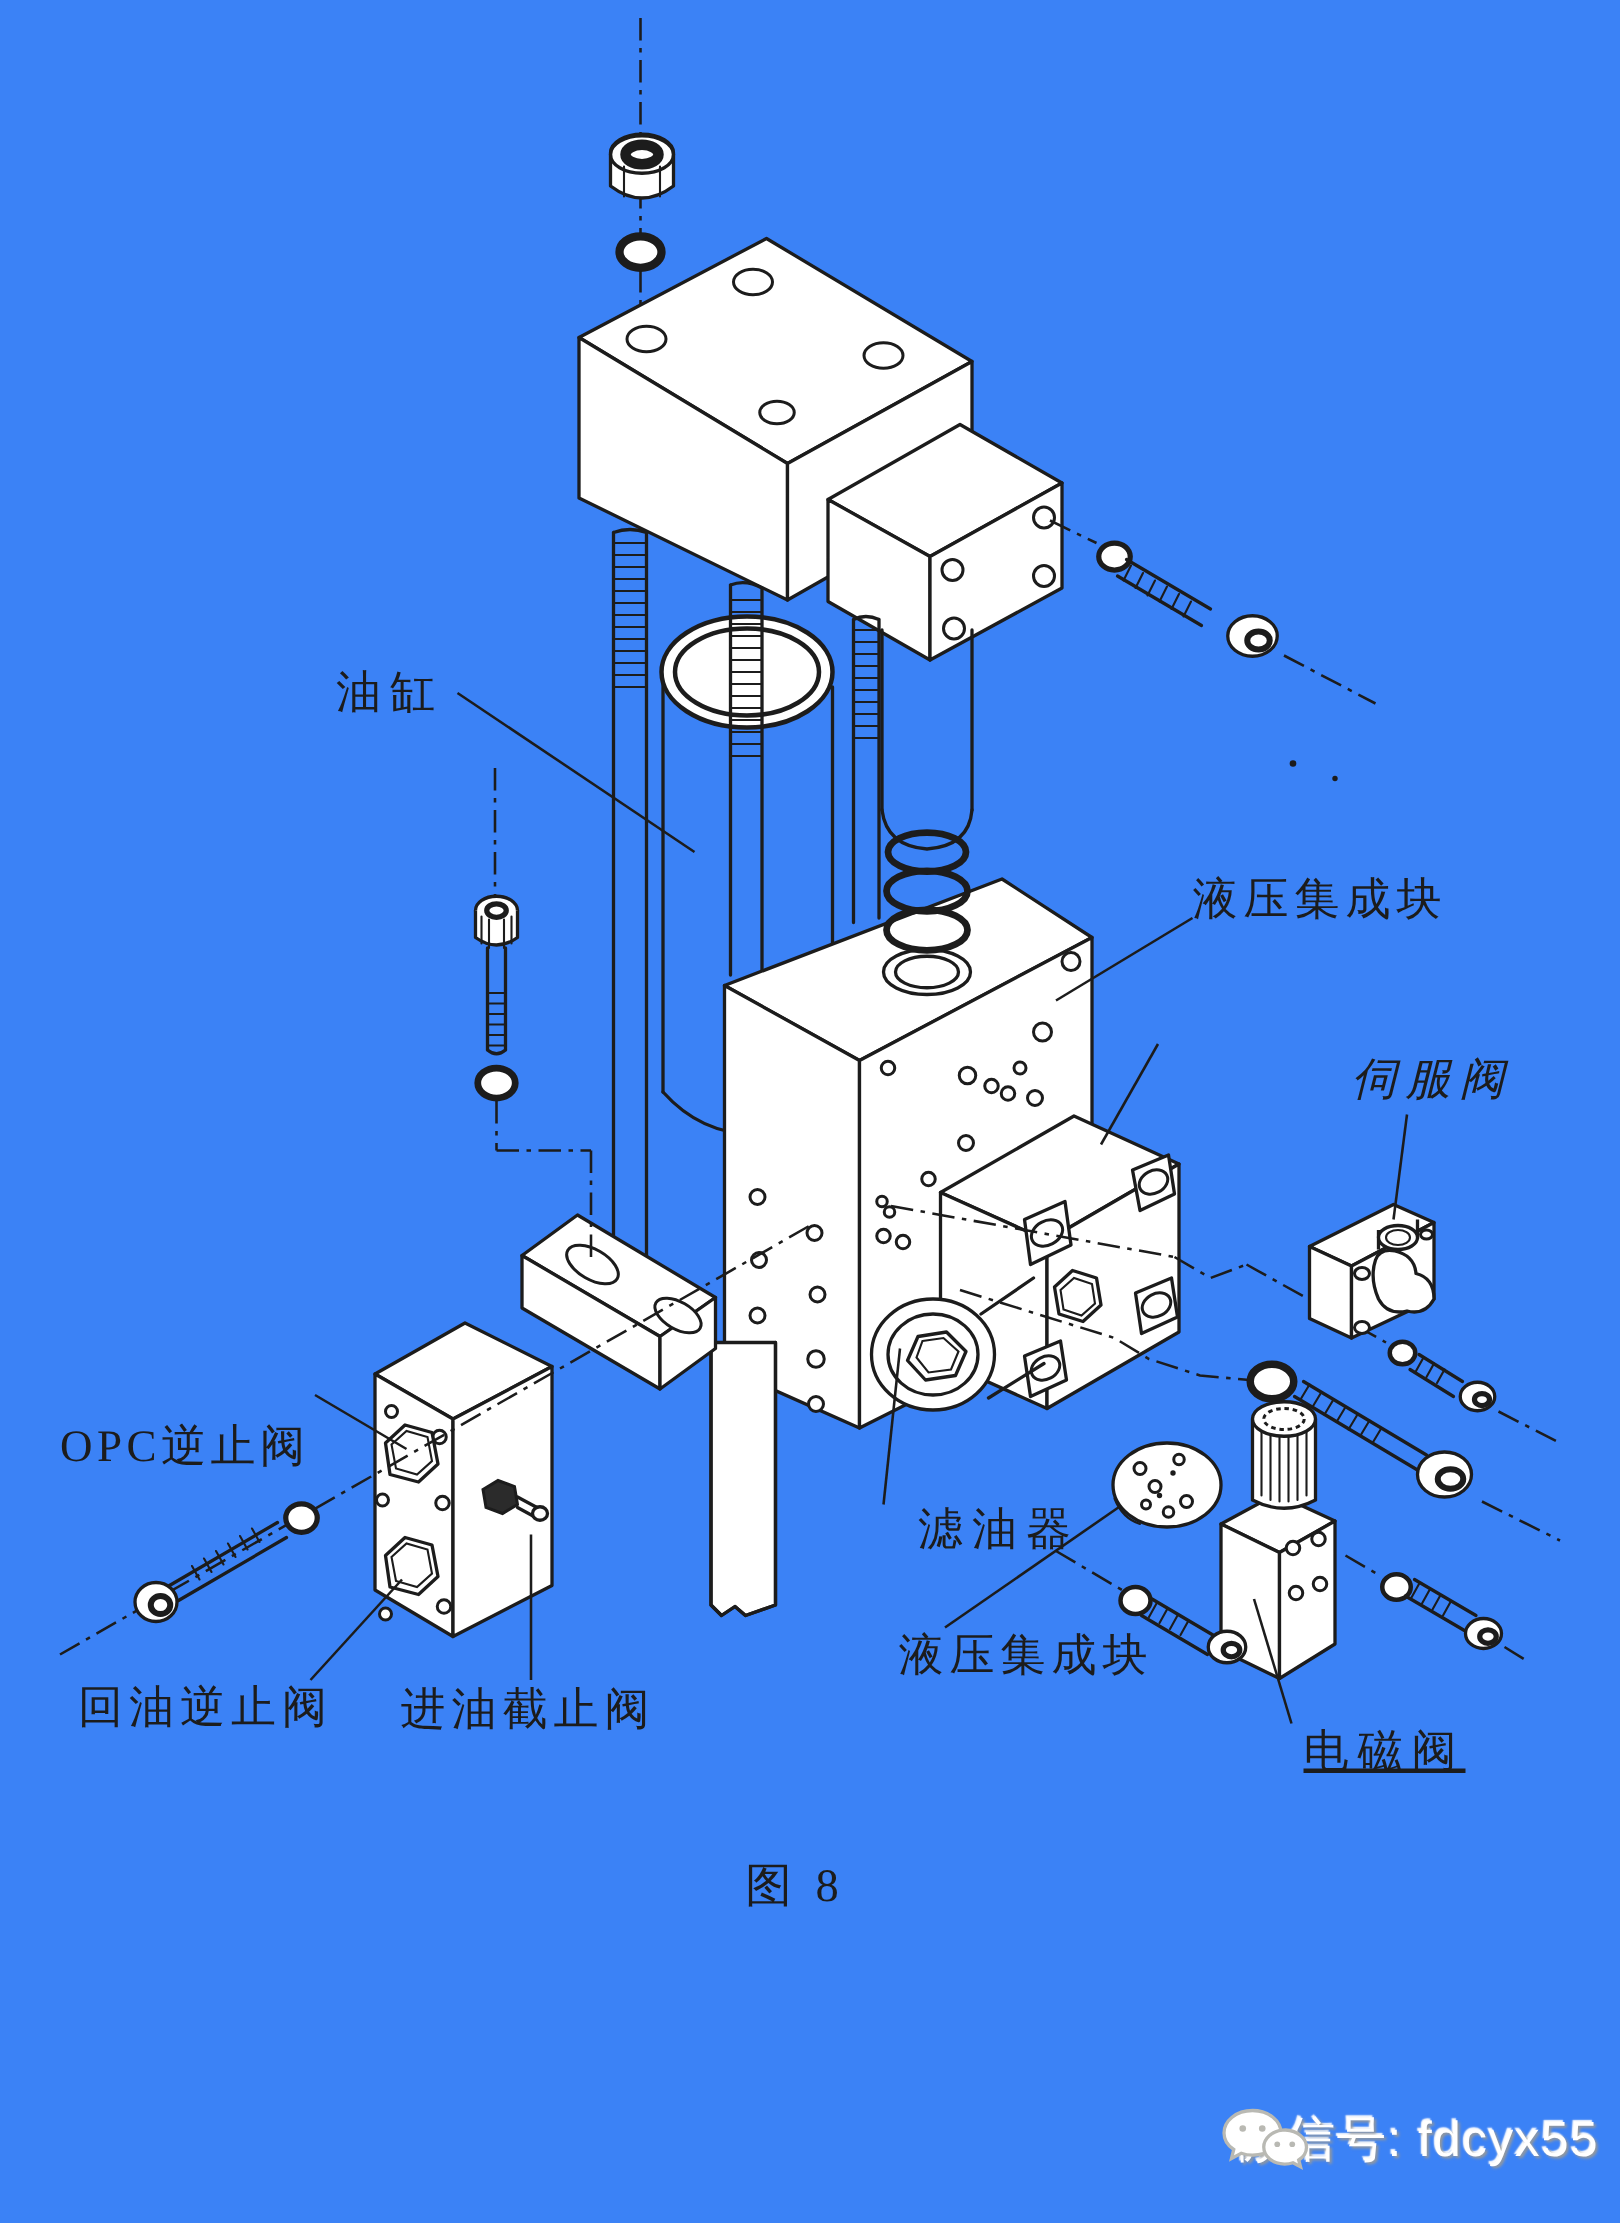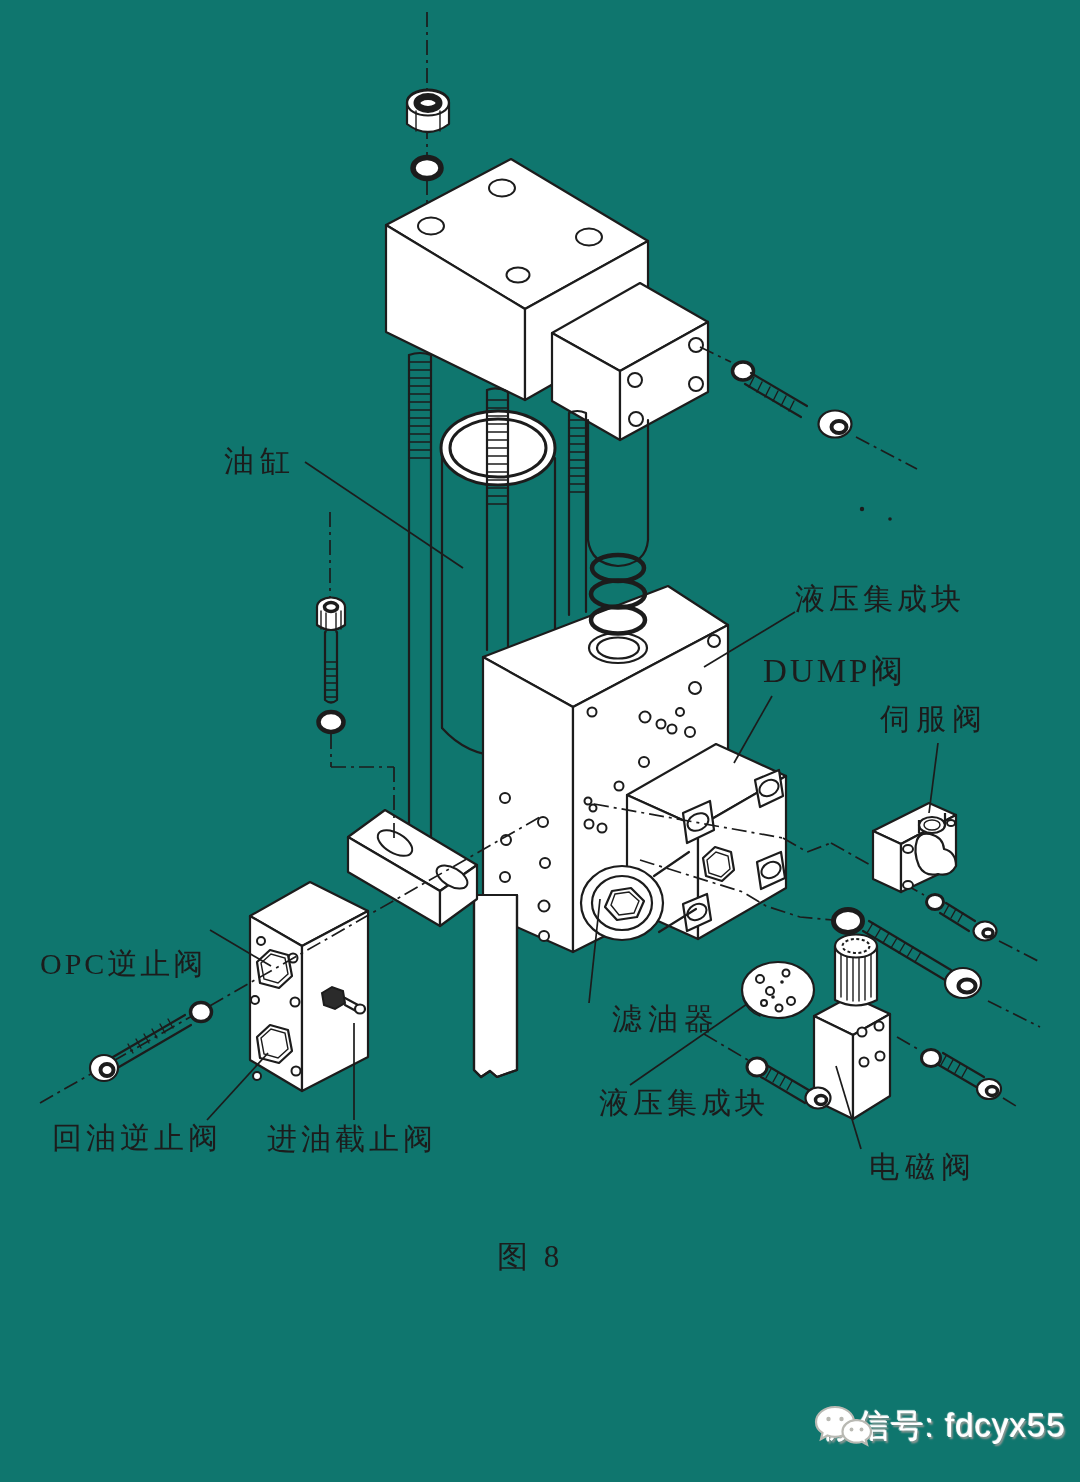--- a/index.html
+++ b/index.html
@@ -1,17 +1,17 @@
 <!DOCTYPE html>
 <html><head>
 <meta charset="utf-8">
 <style>
   html,body{margin:0;padding:0;background:#ffffff;}
   .page{
-    position:relative;width:1080px;height:1482px;background:#0f766e;overflow:hidden;
+    position:relative;width:1080px;height:1482px;background:#3b82f6;overflow:hidden;
     font-family:"Liberation Serif","DejaVu Serif",serif;color:#1c1c1c;
   }
   svg{position:absolute;left:0;top:0;}
   .ln{fill:none;stroke:#1c1c1c;stroke-width:2.2;stroke-linecap:round;stroke-linejoin:round;}
   .solid{fill:#ffffff;stroke:#1c1c1c;stroke-width:2.2;stroke-linejoin:round;}
   .hole{fill:#ffffff;stroke:#1c1c1c;stroke-width:2;}
   .bold{fill:none;stroke:#1c1c1c;stroke-width:4.5;}
   .thin{fill:none;stroke:#1c1c1c;stroke-width:1.4;stroke-linecap:round;}
   .cl{fill:none;stroke:#1c1c1c;stroke-width:1.7;stroke-dasharray:15 5 3 5;stroke-linecap:butt;}
   .leader{fill:none;stroke:#1c1c1c;stroke-width:1.7;}
@@ -314,28 +314,27 @@
     <path class="leader" d="M589,1003 L600,899"></path>
     <path class="leader" d="M207,1120 L268,1053"></path>
     <path class="leader" d="M354,1120 L354,1023"></path>
     <path class="leader" d="M630,1085 L747,1004"></path>
     <path class="leader" d="M861,1149 L836,1066"></path>
   </g>
 </svg>
 
 <div class="part-label" style="left:224px;top:441px;">油缸</div>
 <div class="part-label" style="left:795px;top:579px;letter-spacing:4px;">液压集成块</div>
-<div class="part-label" style="left:763px;top:649px;font-size:33px;letter-spacing:3px;">DUMP阀</div>
-<div class="part-label" style="left:880px;top:699px;">伺服阀</div>
+<div class="part-label" style="left:901px;top:699px;font-style:italic;">伺服阀</div>
 <div class="part-label" style="left:40px;top:944px;letter-spacing:3px;text-align:right;">OPC逆止阀</div>
 <div class="part-label" style="left:571px;top:999px;margin-left:41px;">滤油器</div>
 <div class="part-label" style="left:52px;top:1118px;letter-spacing:4px;">回油逆止阀</div>
 <div class="part-label" style="left:267px;top:1119px;letter-spacing:4px;text-align:right;">进油截止阀</div>
 <div class="part-label" style="left:599px;top:1083px;letter-spacing:4px;">液压集成块</div>
-<div class="part-label" style="left:869px;top:1147px;">电磁阀</div>
+<div class="part-label" style="left:869px;top:1147px;text-decoration:underline;">电磁阀</div>
 
 <div class="caption1">图 8</div>
 
 <div class="watermark">
   <span>
     <svg width="62" height="46" viewBox="0 0 62 46">
       <g fill="#ffffff" stroke="#b9b9b3" stroke-width="2.2">
         <path d="M22,3 C11,3 3,10 3,18 C3,22.5 5.5,26.4 9.5,29 L8,35 L14.5,31.5 C16.8,32.3 19.3,32.8 22,32.8 C33,32.8 41,26 41,18 C41,10 33,3 22,3 Z"></path>
         <path d="M44,16 C52,16.5 58,21.5 58,27.5 C58,31 56,34 52.8,36 L54,40.5 L49,37.8 C47.3,38.4 45.4,38.7 43.4,38.7 C35.6,38.7 29.5,33.6 29.5,27.4 C29.5,21.6 35,16.8 42,16.1 Z"></path>
       </g>

